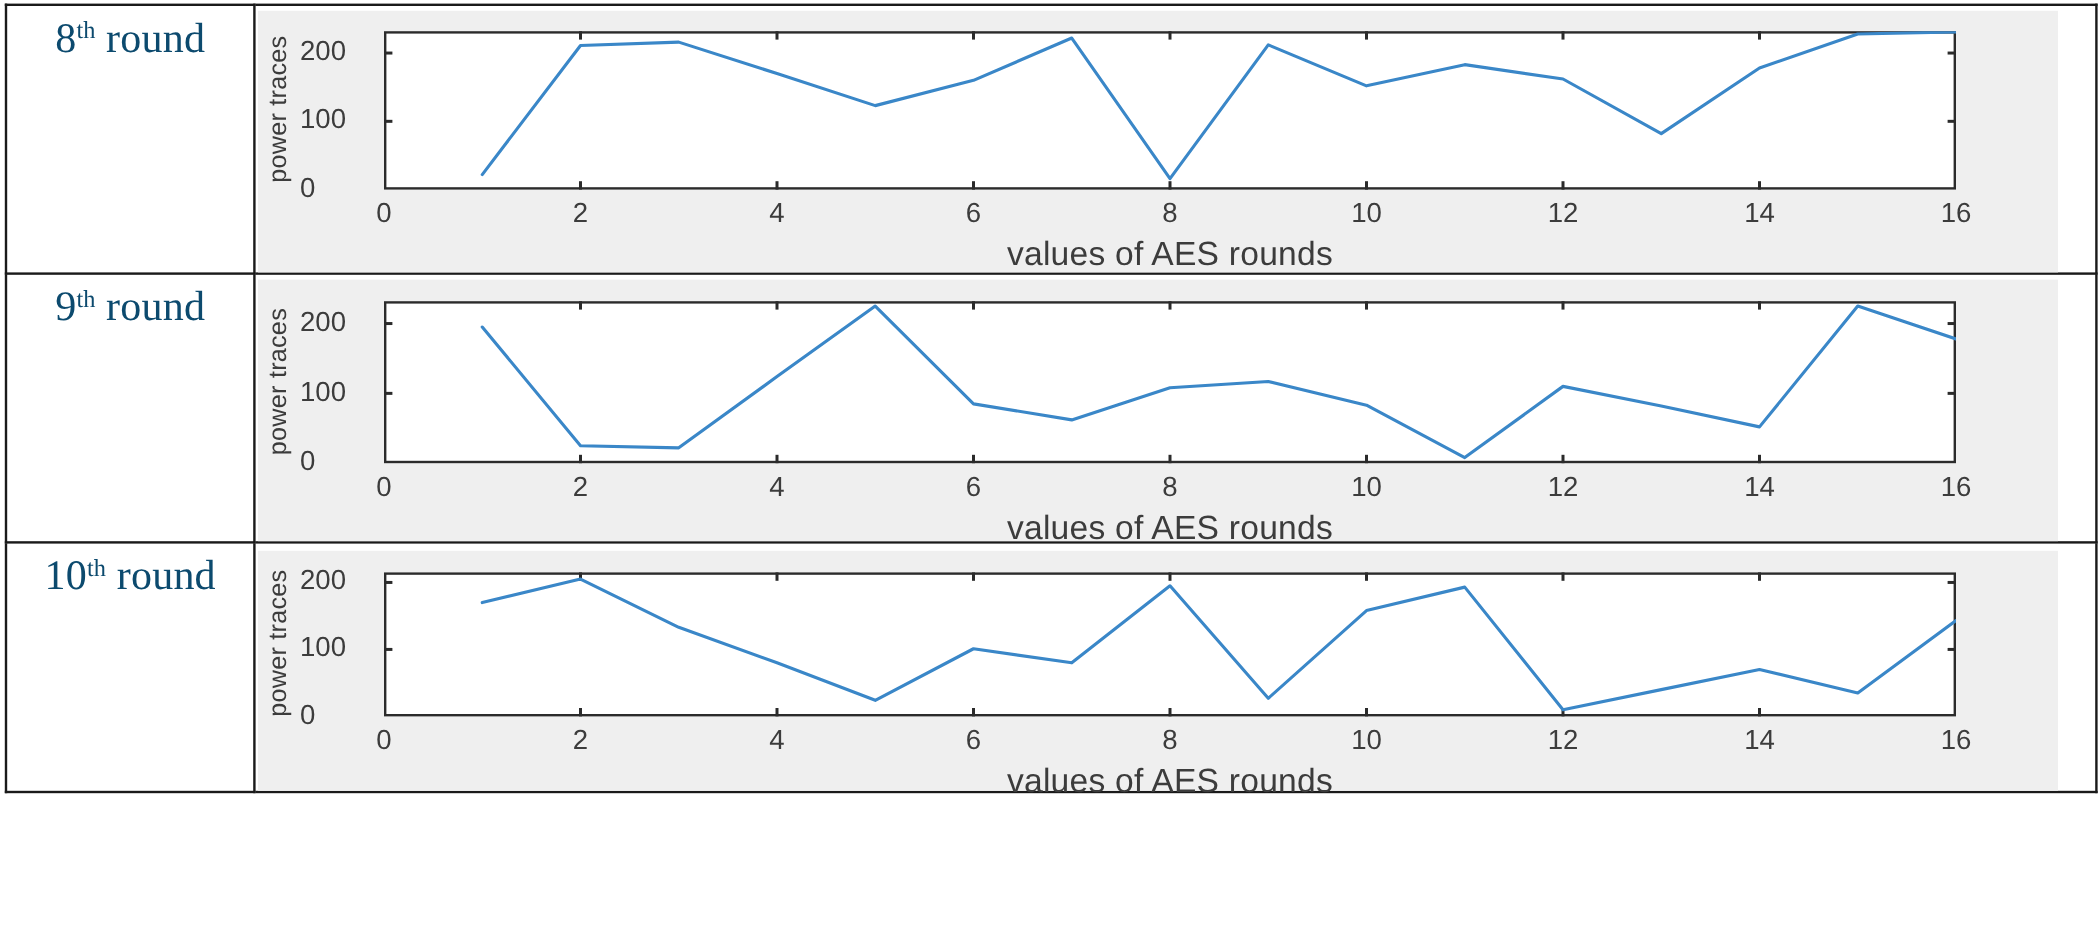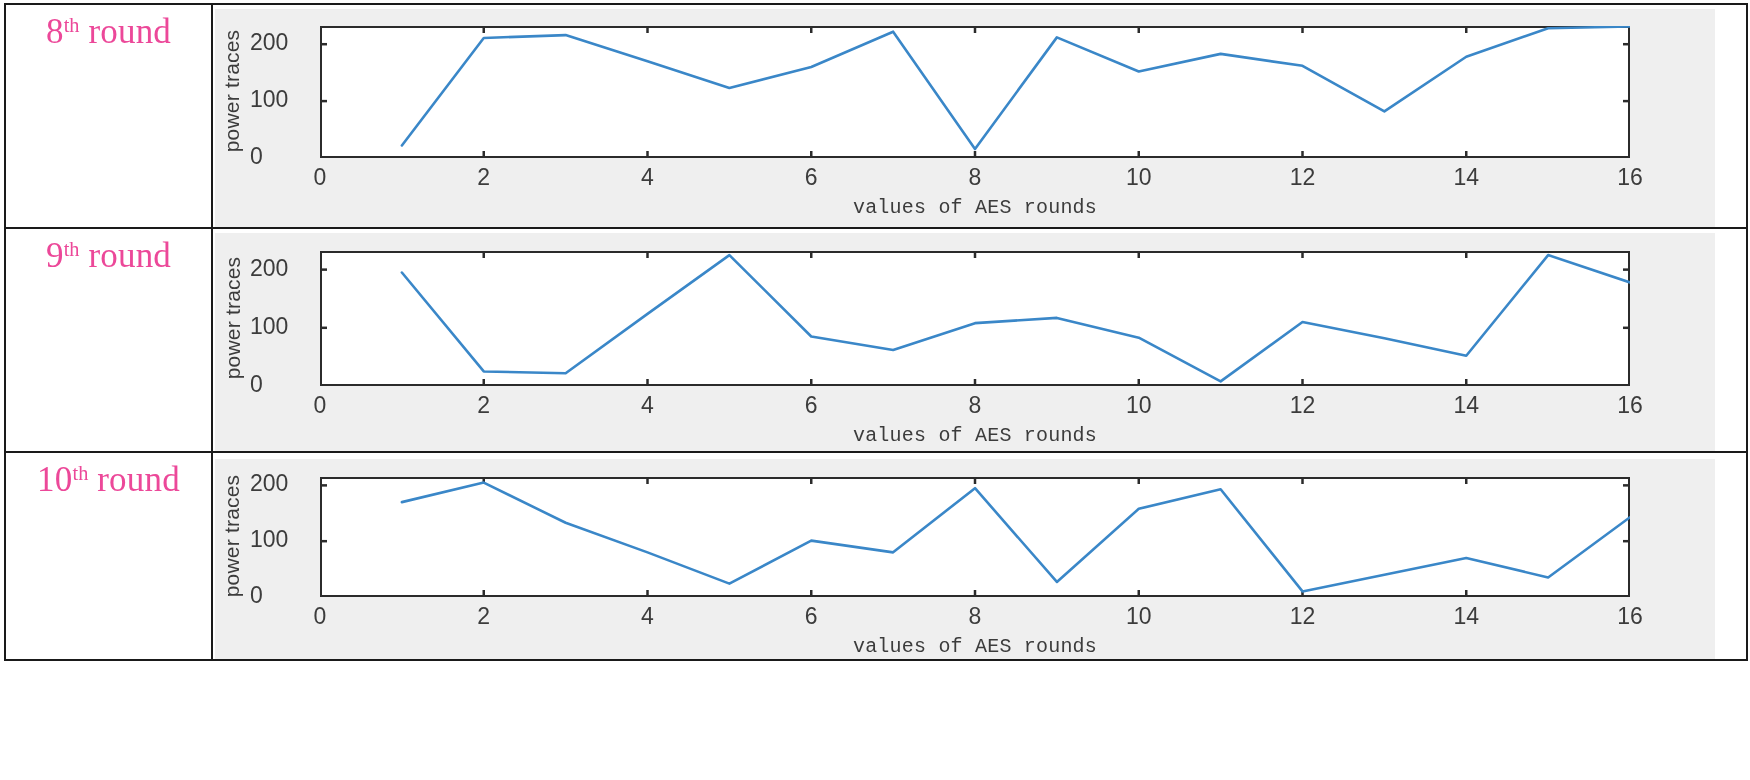--- a/index.html
+++ b/index.html
@@ -39,21 +39,21 @@
   .label-cell {
     width: 205px;
     text-align: center;
     vertical-align: top;
     background: #ffffff;
   }
 
   .round-label {
     font-family: "Liberation Serif", serif;
     font-size: 35px;
-    color: #ec4899;
+    color: #0c4a6e;
     line-height: 1;
     padding-top: 9px;
     letter-spacing: 0.2px;
     white-space: nowrap;
   }
   .round-label sup {
     font-size: 0.58em;
     vertical-align: 0.55em;
     letter-spacing: 0;
   }
@@ -112,22 +112,22 @@
     position: absolute;
     font-family: "Liberation Sans", sans-serif;
     font-size: 23px;
     color: #3c3c3c;
     text-align: center;
     white-space: nowrap;
   }
 
   .xlabel {
     position: absolute;
-    font-family: Liberation Mono, monospace;
-    font-size: 20px;
+    font-family: Liberation Sans, sans-serif;
+    font-size: 28px;
     color: #3c3c3c;
     text-align: center;
     white-space: nowrap;
     letter-spacing: 0.2px;
   }
 </style>
 </head>
 <body>
 
 <div class="table-wrap">

